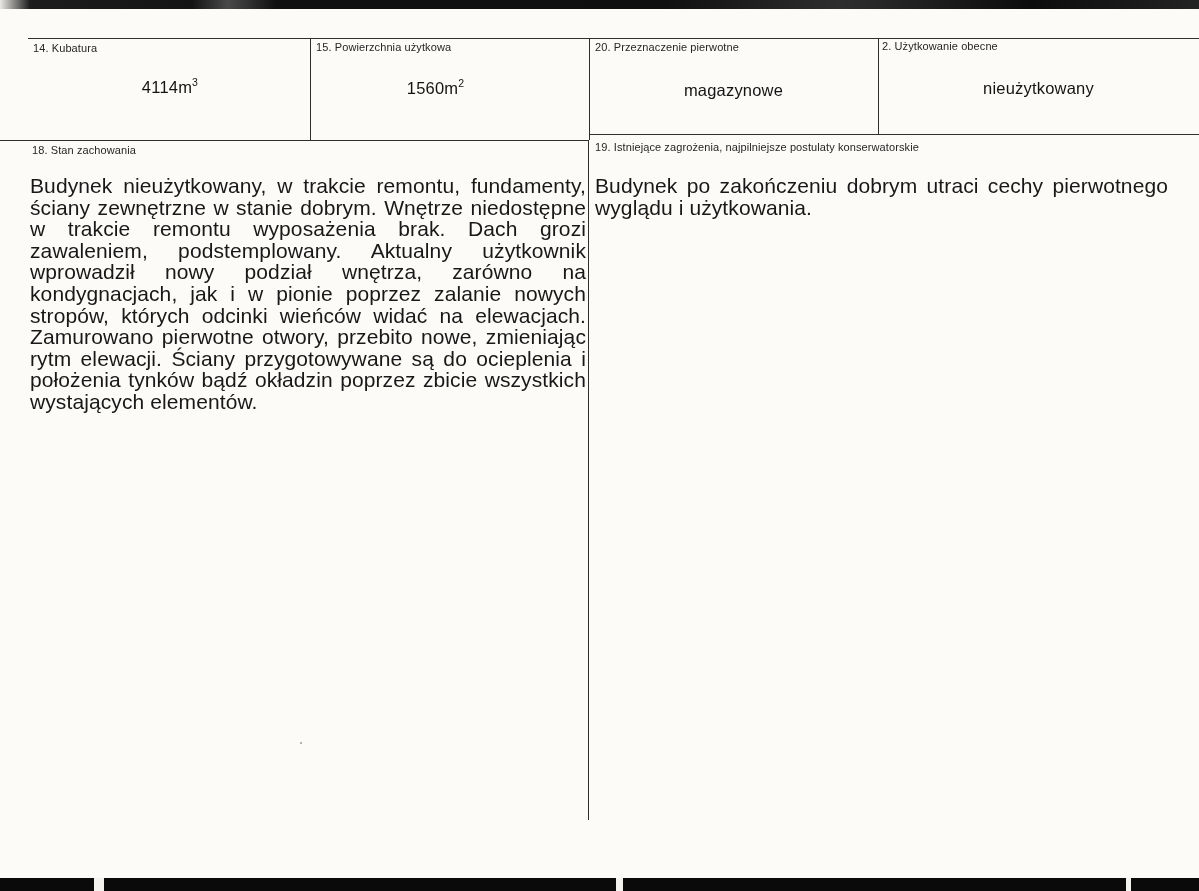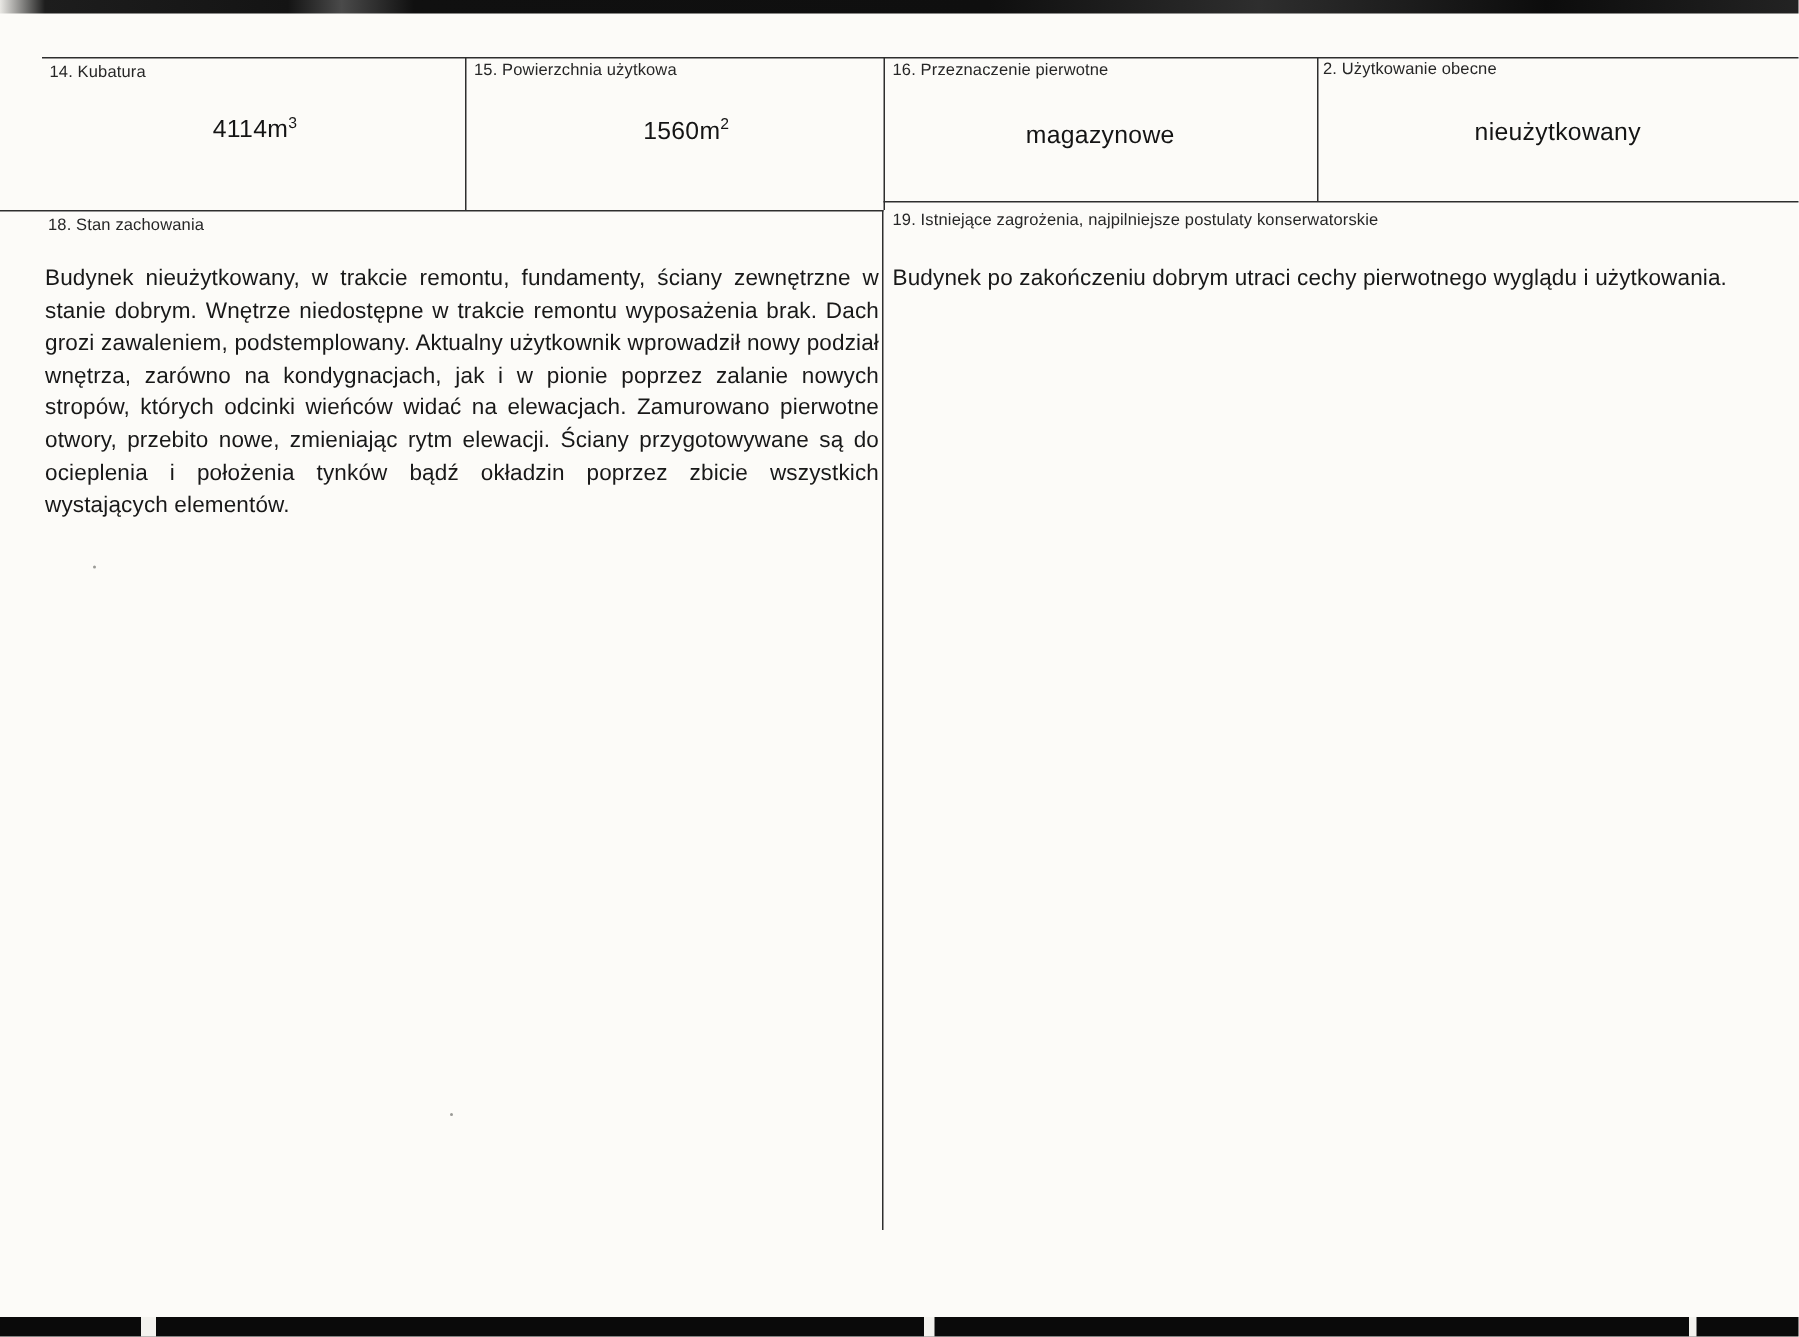--- a/index.html
+++ b/index.html
@@ -26,21 +26,21 @@
   .label{
     position:absolute;font-size:11px;color:#262626;
     white-space:nowrap;letter-spacing:0.1px;text-align:right;
   }
   .value{
     position:absolute;font-size:16.5px;color:#141414;
     text-align:center;letter-spacing:0.2px;
   }
   .value sup{font-size:10.5px;}
   .para{
-    position:absolute;font-size:15px;line-height:21.6px;
+    position:absolute;font-size:21px;line-height:21.6px;
     color:#181818;text-align:justify;letter-spacing:0.1px;
   }
   .speck{position:absolute;width:2px;height:2px;background:#9a9a96;border-radius:50%;}
 </style>
 </head>
 <body>
 
 <div class="page">
 
   <div class="scan-top"></div>
@@ -56,23 +56,23 @@
 
   <div class="vline" style="top:38px;height:102px;left:310px;"></div>
   <div class="vline" style="top:38px;height:102px;left:589px;"></div>
   <div class="vline" style="top:38px;height:96px;left:878px;"></div>
   <div class="vline" style="top:140px;height:680px;left:588px;"></div>
 
   <div class="label" style="left:33px;top:42px;">14. Kubatura</div>
   <div class="value" style="left:30px;top:76px;width:280px;"><span>4114m</span><sup>3</sup></div>
 
   <div class="label" style="left:316px;top:41px;">15. Powierzchnia użytkowa</div>
-  <div class="value" style="left:318px;top:77px;width:279px;"><span>1560m</span><sup>2</sup></div>
+  <div class="value" style="left:296px;top:77px;width:279px;"><span>1560m</span><sup>2</sup></div>
 
-  <div class="label" style="left:595px;top:41px;">16. Przeznaczenie pierwotne</div>
+  <div class="label" style="left:595px;top:41px;">20. Przeznaczenie pierwotne</div>
   <div class="value" style="left:589px;top:81px;width:289px;">magazynowe</div>
 
   <div class="label" style="left:882px;top:40px;">2. Użytkowanie obecne</div>
   <div class="value" style="left:878px;top:79px;width:321px;">nieużytkowany</div>
 
   <div class="label" style="left:32px;top:144px;">18. Stan zachowania</div>
   <div class="para" style="left:30px;top:175px;width:556px;">Budynek nieużytkowany, w trakcie remontu, fundamenty, ściany zewnętrzne w stanie dobrym. Wnętrze niedostępne w trakcie remontu wyposażenia brak. Dach grozi zawaleniem, podstemplowany. Aktualny użytkownik wprowadził nowy podział wnętrza, zarówno na kondygnacjach, jak i w pionie poprzez zalanie nowych stropów, których odcinki wieńców widać na elewacjach. Zamurowano pierwotne otwory, przebito nowe, zmieniając rytm elewacji. Ściany przygotowywane są do ocieplenia i położenia tynków bądź okładzin poprzez zbicie wszystkich wystających elementów.</div>
 
   <div class="label" style="left:595px;top:141px;">19. Istniejące zagrożenia, najpilniejsze postulaty konserwatorskie</div>
   <div class="para" style="left:595px;top:175px;width:573px;">Budynek po zakończeniu dobrym utraci cechy pierwotnego wyglądu i użytkowania.</div>

